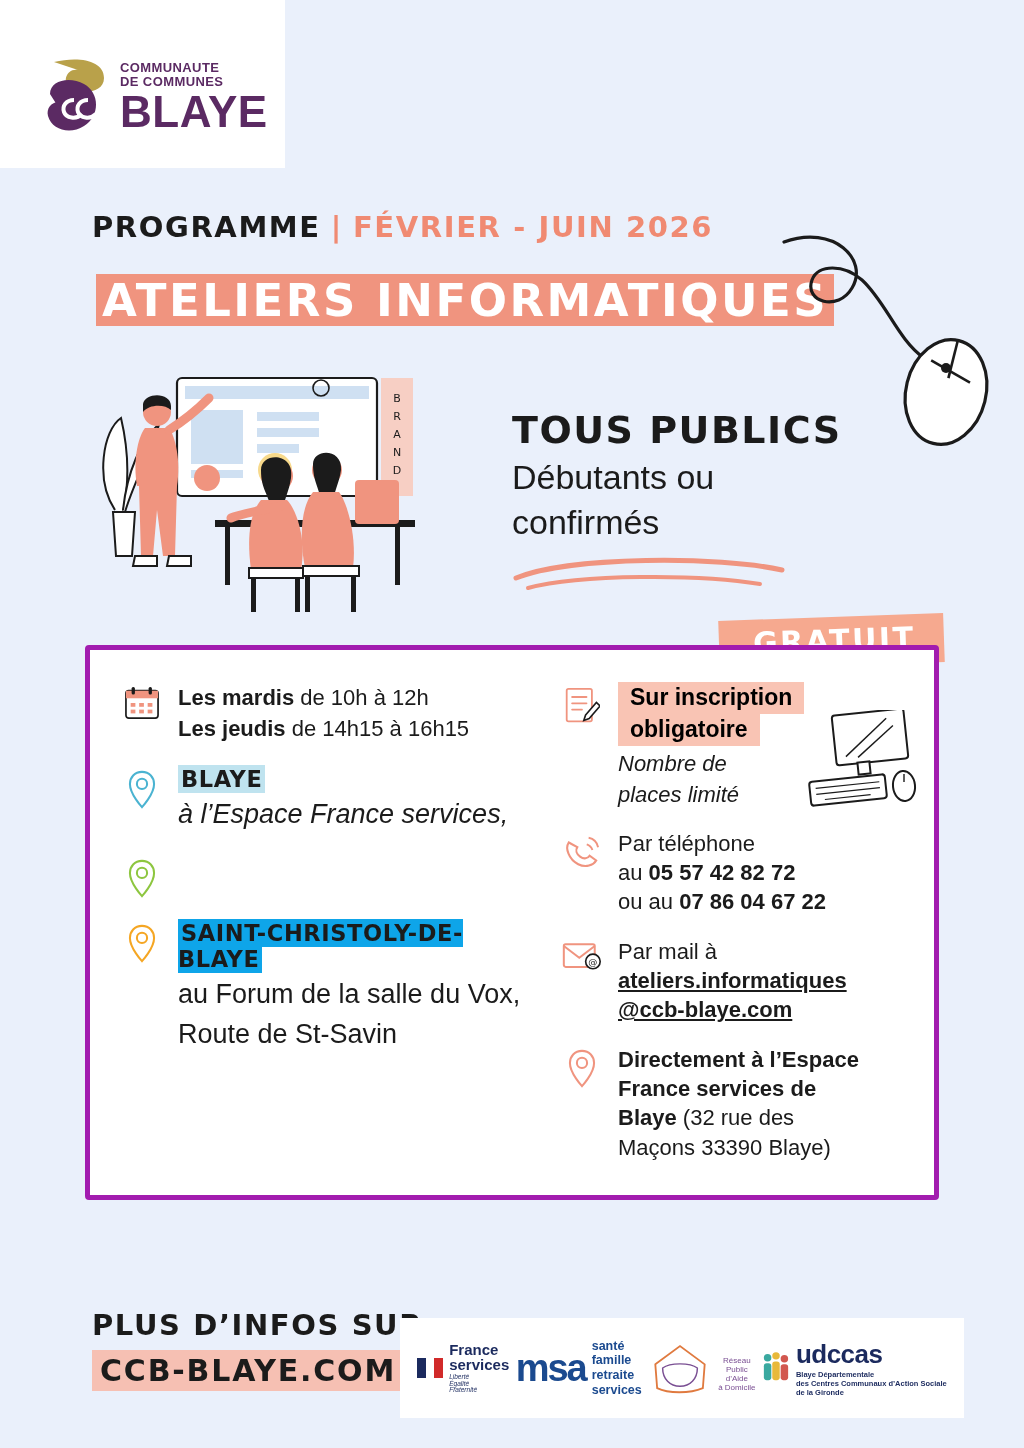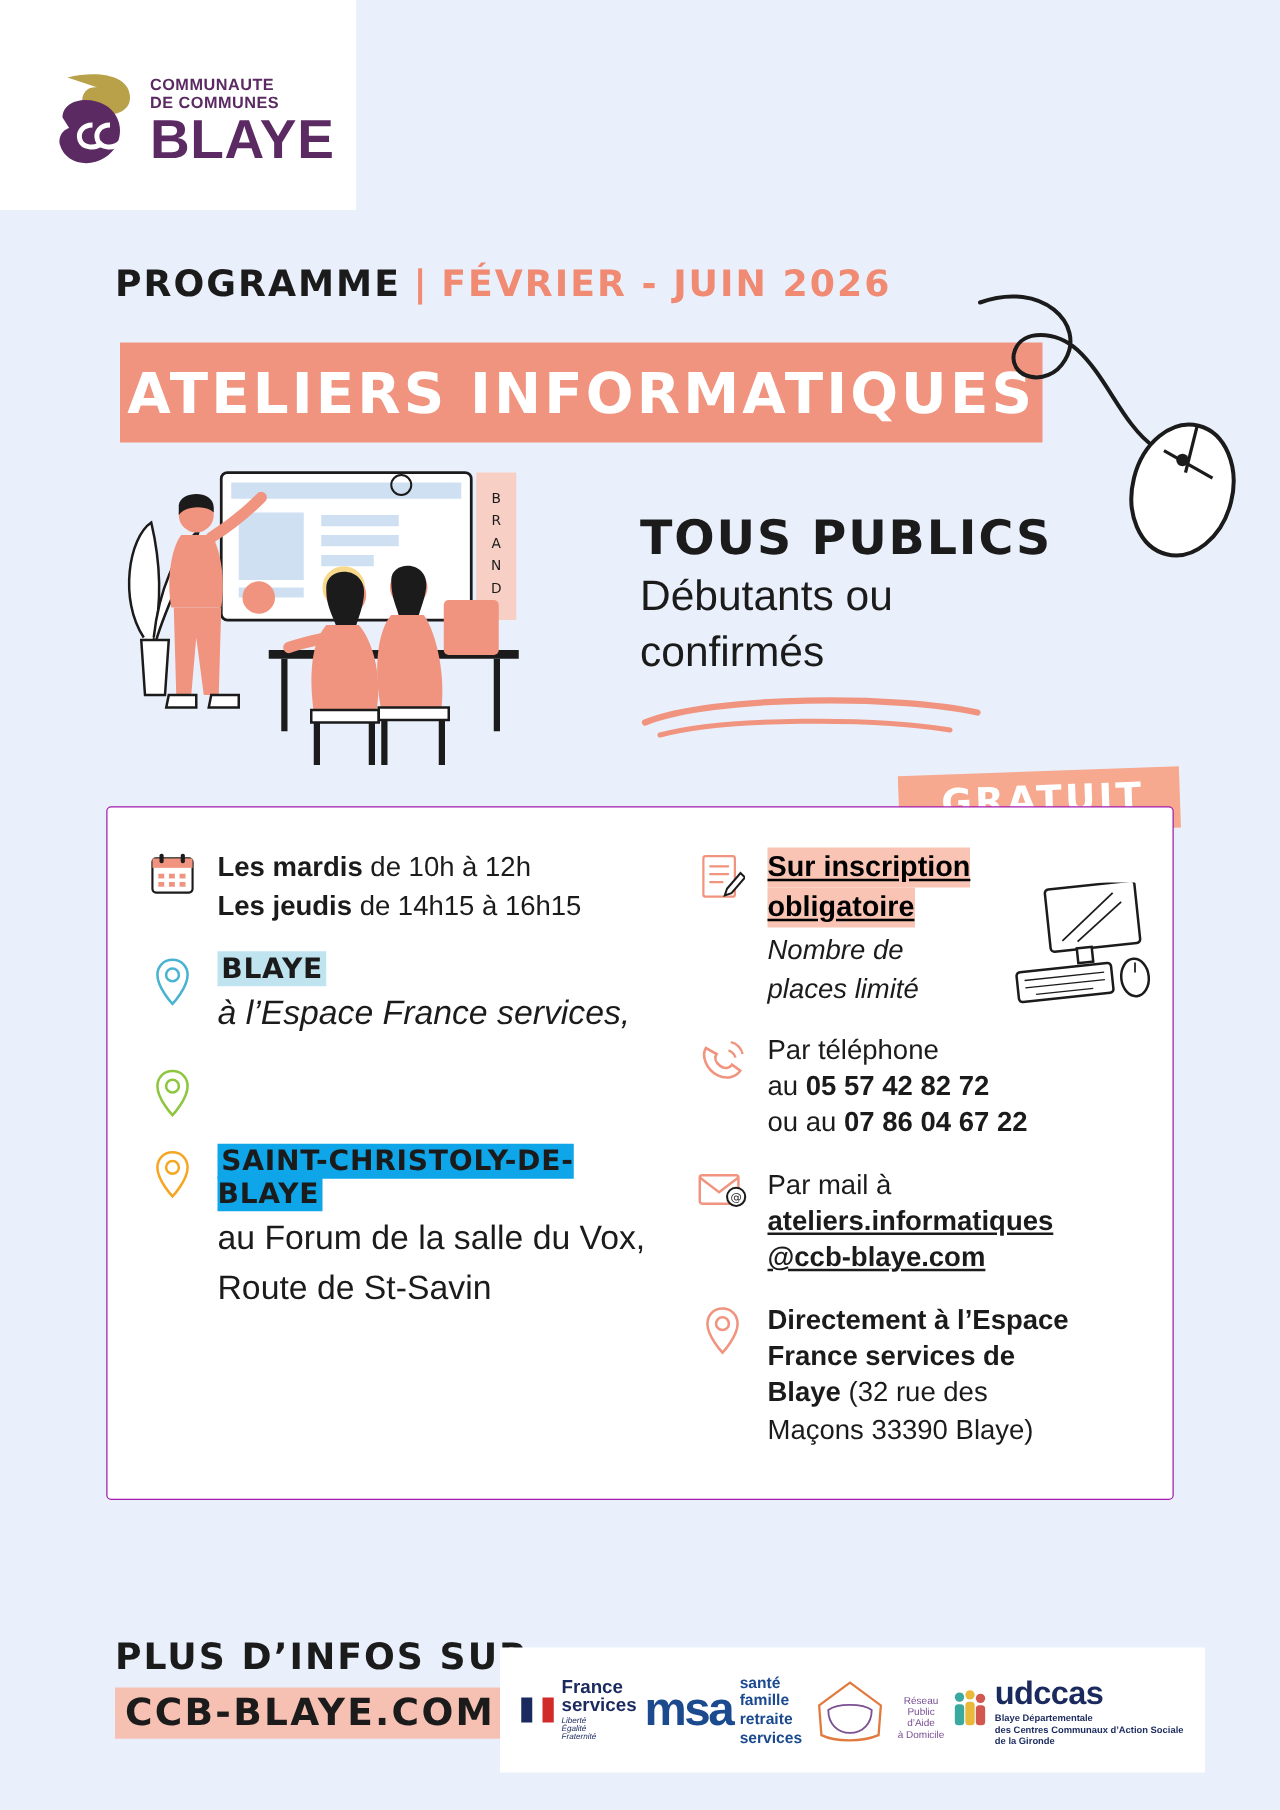--- a/index.html
+++ b/index.html
@@ -30,21 +30,21 @@
     font-size: 29px; font-weight: bold; letter-spacing: 1.6px;
     color: #1b1b1b; display: flex; align-items: baseline; gap: 10px;
     font-family: "DejaVu Sans", sans-serif;
   }
   .programme .sep { color: #f08a72; font-weight: bold; }
   .programme .period { color: #f08a72; font-weight: bold; }
 
   
   .title-banner {
     position: absolute; left: 96px; top: 274px;
-    width: 738px; height: 80px;
+    width: 738px; height: 52px;
     background: #f0947f;
     display: flex; align-items: center; justify-content: center;
   }
   .title-banner span {
     color: #ffffff; font-size: 45px; font-weight: bold;
     letter-spacing: 2.5px; font-family: "DejaVu Sans", sans-serif;
   }
 
   
   .mouse-illu { position: absolute; right: 20px; top: 232px; width: 230px; height: 235px; }
@@ -72,21 +72,21 @@
   }
   .gratuit span {
     color: #ffffff; font-size: 30px; font-weight: bold; letter-spacing: 2.5px;
     font-family: "DejaVu Sans", sans-serif;
   }
 
   
   .card {
     position: absolute; left: 85px; top: 645px;
     width: 854px; height: 555px;
-    background: #ffffff; border: 1px solid #a21caf; border-radius: 4px;
+    background: #ffffff; border: 5px solid #a21caf; border-radius: 4px;
   }
   .col-left { position: absolute; left: 30px; top: 32px; width: 420px; }
   .col-right { position: absolute; left: 470px; top: 32px; width: 360px; }
 
   .row { display: flex; gap: 14px; align-items: flex-start; }
   .icon-slot { width: 44px; flex: none; display: flex; justify-content: center; padding-top: 4px; }
 
   .hours { font-size: 22px; line-height: 1.42; color: #1b1b1b; }
   .hours b { font-weight: bold; }
 
@@ -95,21 +95,21 @@
     font-size: 22.5px; font-weight: bold; letter-spacing: .6px; display: inline;
     padding: 1px 3px; font-family: "DejaVu Sans", sans-serif; color: #1b1b1b;
   }
   .hl-blue { background: #bfe3ef; }
   .hl-green { background: #cfe8a8; }
   .hl-orange { background: #0ea5e9; }
   .loc-addr { font-size: 27px; line-height: 1.3; color: #1b1b1b; margin-top: 5px; }
   .loc-addr.italic { font-style: italic; }
 
   .insc-title { font-size: 23px; font-weight: bold; line-height: 1.3; }
-  .insc-title .hl { background: #f9c4b4; padding: 1px 0; display: inline-block; text-decoration: underline; }
+  .insc-title .hl { background: #f9c4b4; padding: 1px 12px; display: inline-block; }
   .insc-sub { font-style: italic; font-size: 22px; line-height: 1.25; margin-top: 4px; color: #1b1b1b; }
 
   .contact-block { margin-top: 20px; }
   .contact-text { font-size: 22px; line-height: 1.33; color: #1b1b1b; }
   .contact-text b { font-weight: bold; }
   .mail-link { font-weight: bold; text-decoration: underline; display: inline-block; line-height: 1.3; }
 
   .pc-illu { position: absolute; right: 8px; top: 60px; width: 130px; height: 105px; }
 
   

